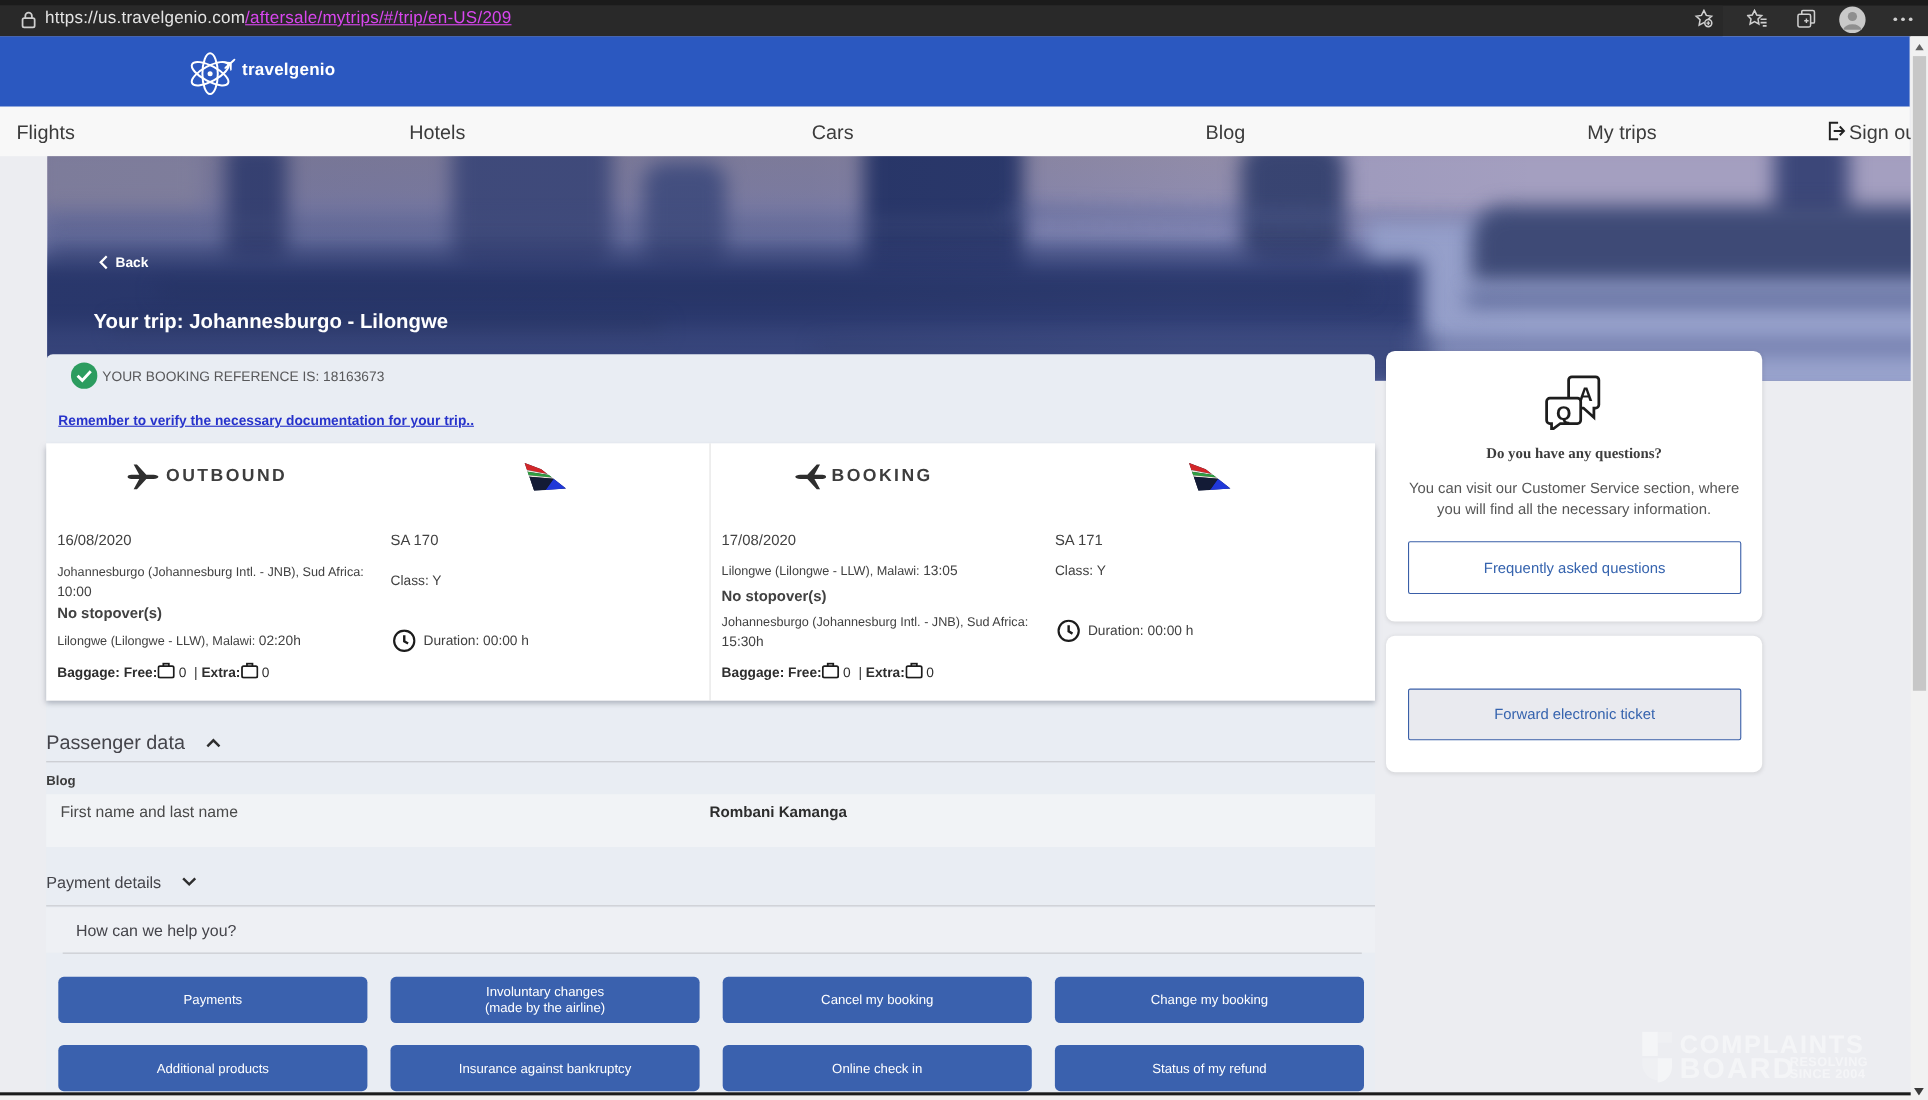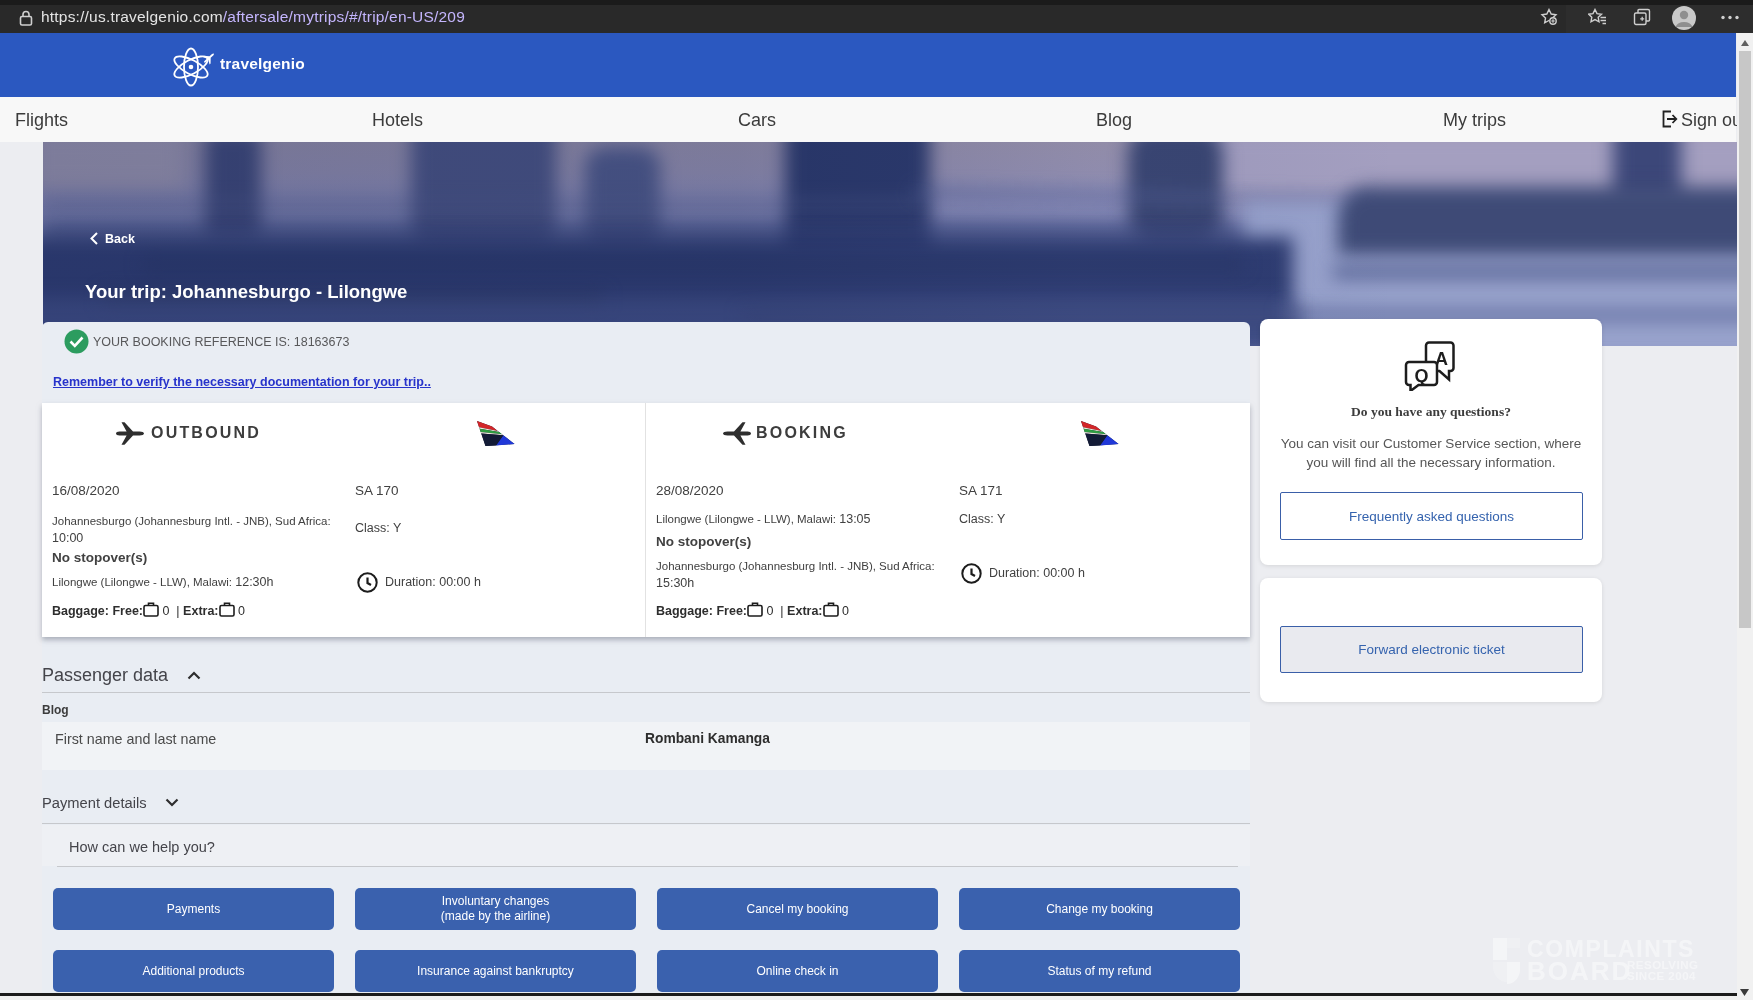--- a/index.html
+++ b/index.html
@@ -5,21 +5,21 @@
 * { margin:0; padding:0; box-sizing:border-box; }
 html,body { width:1753px; height:1000px; overflow:hidden; font-family:"Liberation Sans", sans-serif; }
 body { position:relative; background:#ecedf1; }
 .abs { position:absolute; }
 
 
 #chrome { left:0; top:0; width:1753px; height:33px; background:#2d2d2d; }
 #chrome .topstrip { left:0; top:0; width:1753px; height:5px; background:#1b1b1b; }
 #urlfield { left:0; top:5px; width:1566px; height:28px; background:#292929; }
 #urltext { left:41px; top:8px; font-size:15.5px; color:#e4e4e4; letter-spacing:0.2px; }
-#urltext .gray { color:#c4b5fd; }
+#urltext .gray { color:#d946ef;text-decoration:underline; }
 .chromeicon { top:8px; }
 
 
 #bluebar { left:0; top:33px; width:1736px; height:64px; background:#2b58c0; }
 #logotext { left:220px; top:22px; color:#fff; font-size:15.5px; font-weight:bold; letter-spacing:0.2px; }
 
 
 #nav { left:0; top:97px; width:1736px; height:45px; background:#f8f8f8; color:#3b3b3b; font-size:18px; }
 #nav span { position:absolute; top:13px; white-space:nowrap; }
 
@@ -211,21 +211,21 @@
   <polygon points="3.6,11.8 23,14.9 25.9,17.2 4.7,15" fill="#2f9e41"></polygon>
   <polygon points="4.7,15 25.9,17.2 27.3,18.3 5.3,16.5" fill="#ece7da"></polygon>
   <polygon points="27.3,18.3 38.5,27 20,28.4" fill="#2038d8"></polygon>
   <polygon points="5.3,16.5 27.3,18.3 20,28.4 9.5,29" fill="#131b36"></polygon>
 </svg>
 <div class="abs t15" style="left:52px;top:483px">16/08/2020</div>
 <div class="abs t15" style="left:355px;top:483px">SA 170</div>
 <div class="abs t13" style="left:52px;top:513px;width:290px;line-height:17px">Johannesburgo (Johannesburg Intl. - JNB), Sud Africa: <span class="t14">10:00</span></div>
 <div class="abs t14" style="left:355px;top:521px">Class: Y</div>
 <div class="abs t15 bold" style="left:52px;top:550px">No stopover(s)</div>
-<div class="abs t13" style="left:52px;top:575px">Lilongwe (Lilongwe - LLW), Malawi: <span class="t14">12:30h</span></div>
+<div class="abs t13" style="left:52px;top:575px">Lilongwe (Lilongwe - LLW), Malawi: <span class="t14">02:20h</span></div>
 <svg class="abs" style="left:357px;top:572px" width="21" height="21" viewBox="0 0 21 21" fill="none" stroke="#1c1c1c" stroke-width="2">
   <circle cx="10.5" cy="10.5" r="9.2"></circle>
   <path d="M10.5 5.5 V11 L14 13" stroke-width="2.2"></path>
 </svg>
 <div class="abs t14" style="left:385px;top:575px">Duration: 00:00 h</div>
 <div class="abs" style="left:52px;top:602px;font-size:12.5px;color:#2e2e2e">
   <span class="bold">Baggage: Free:</span><svg width="16" height="15" viewBox="0 0 16 15" style="vertical-align:-2px" fill="none" stroke="#1c1c1c" stroke-width="1.6">
       <rect x="1" y="3.5" width="14" height="10.5" rx="1.5"></rect>
       <path d="M5.5 3.5 V1.2 H10.5 V3.5"></path>
     </svg> 0&nbsp;&nbsp;|&nbsp;<span class="bold">Extra:</span><svg width="16" height="15" viewBox="0 0 16 15" style="vertical-align:-2px" fill="none" stroke="#1c1c1c" stroke-width="1.6">
@@ -240,21 +240,21 @@
 <div class="abs fl-head" style="left:756px;top:424px">BOOKING</div>
 <svg class="abs" style="left:1080px;top:417px" width="40" height="30" viewBox="0 0 40 30">
   <polygon points="1,4 16,9.5 38.5,27 9.5,29" fill="#131b36"></polygon>
   <polygon points="1,4 16,9.5 21.6,13.9 3.1,10.3" fill="#d22629"></polygon>
   <polygon points="3.1,10.3 21.6,13.9 23,14.9 3.6,11.8" fill="#ece7da"></polygon>
   <polygon points="3.6,11.8 23,14.9 25.9,17.2 4.7,15" fill="#2f9e41"></polygon>
   <polygon points="4.7,15 25.9,17.2 27.3,18.3 5.3,16.5" fill="#ece7da"></polygon>
   <polygon points="27.3,18.3 38.5,27 20,28.4" fill="#2038d8"></polygon>
   <polygon points="5.3,16.5 27.3,18.3 20,28.4 9.5,29" fill="#131b36"></polygon>
 </svg>
-<div class="abs t15" style="left:656px;top:483px">28/08/2020</div>
+<div class="abs t15" style="left:656px;top:483px">17/08/2020</div>
 <div class="abs t15" style="left:959px;top:483px">SA 171</div>
 <div class="abs t13" style="left:656px;top:512px">Lilongwe (Lilongwe - LLW), Malawi: <span class="t14">13:05</span></div>
 <div class="abs t14" style="left:959px;top:512px">Class: Y</div>
 <div class="abs t15 bold" style="left:656px;top:534px">No stopover(s)</div>
 <div class="abs t13" style="left:656px;top:558px;width:290px;line-height:17px">Johannesburgo (Johannesburg Intl. - JNB), Sud Africa: <span class="t14">15:30h</span></div>
 <svg class="abs" style="left:961px;top:563px" width="21" height="21" viewBox="0 0 21 21" fill="none" stroke="#1c1c1c" stroke-width="2">
   <circle cx="10.5" cy="10.5" r="9.2"></circle>
   <path d="M10.5 5.5 V11 L14 13" stroke-width="2.2"></path>
 </svg>
 <div class="abs t14" style="left:989px;top:566px">Duration: 00:00 h</div>

